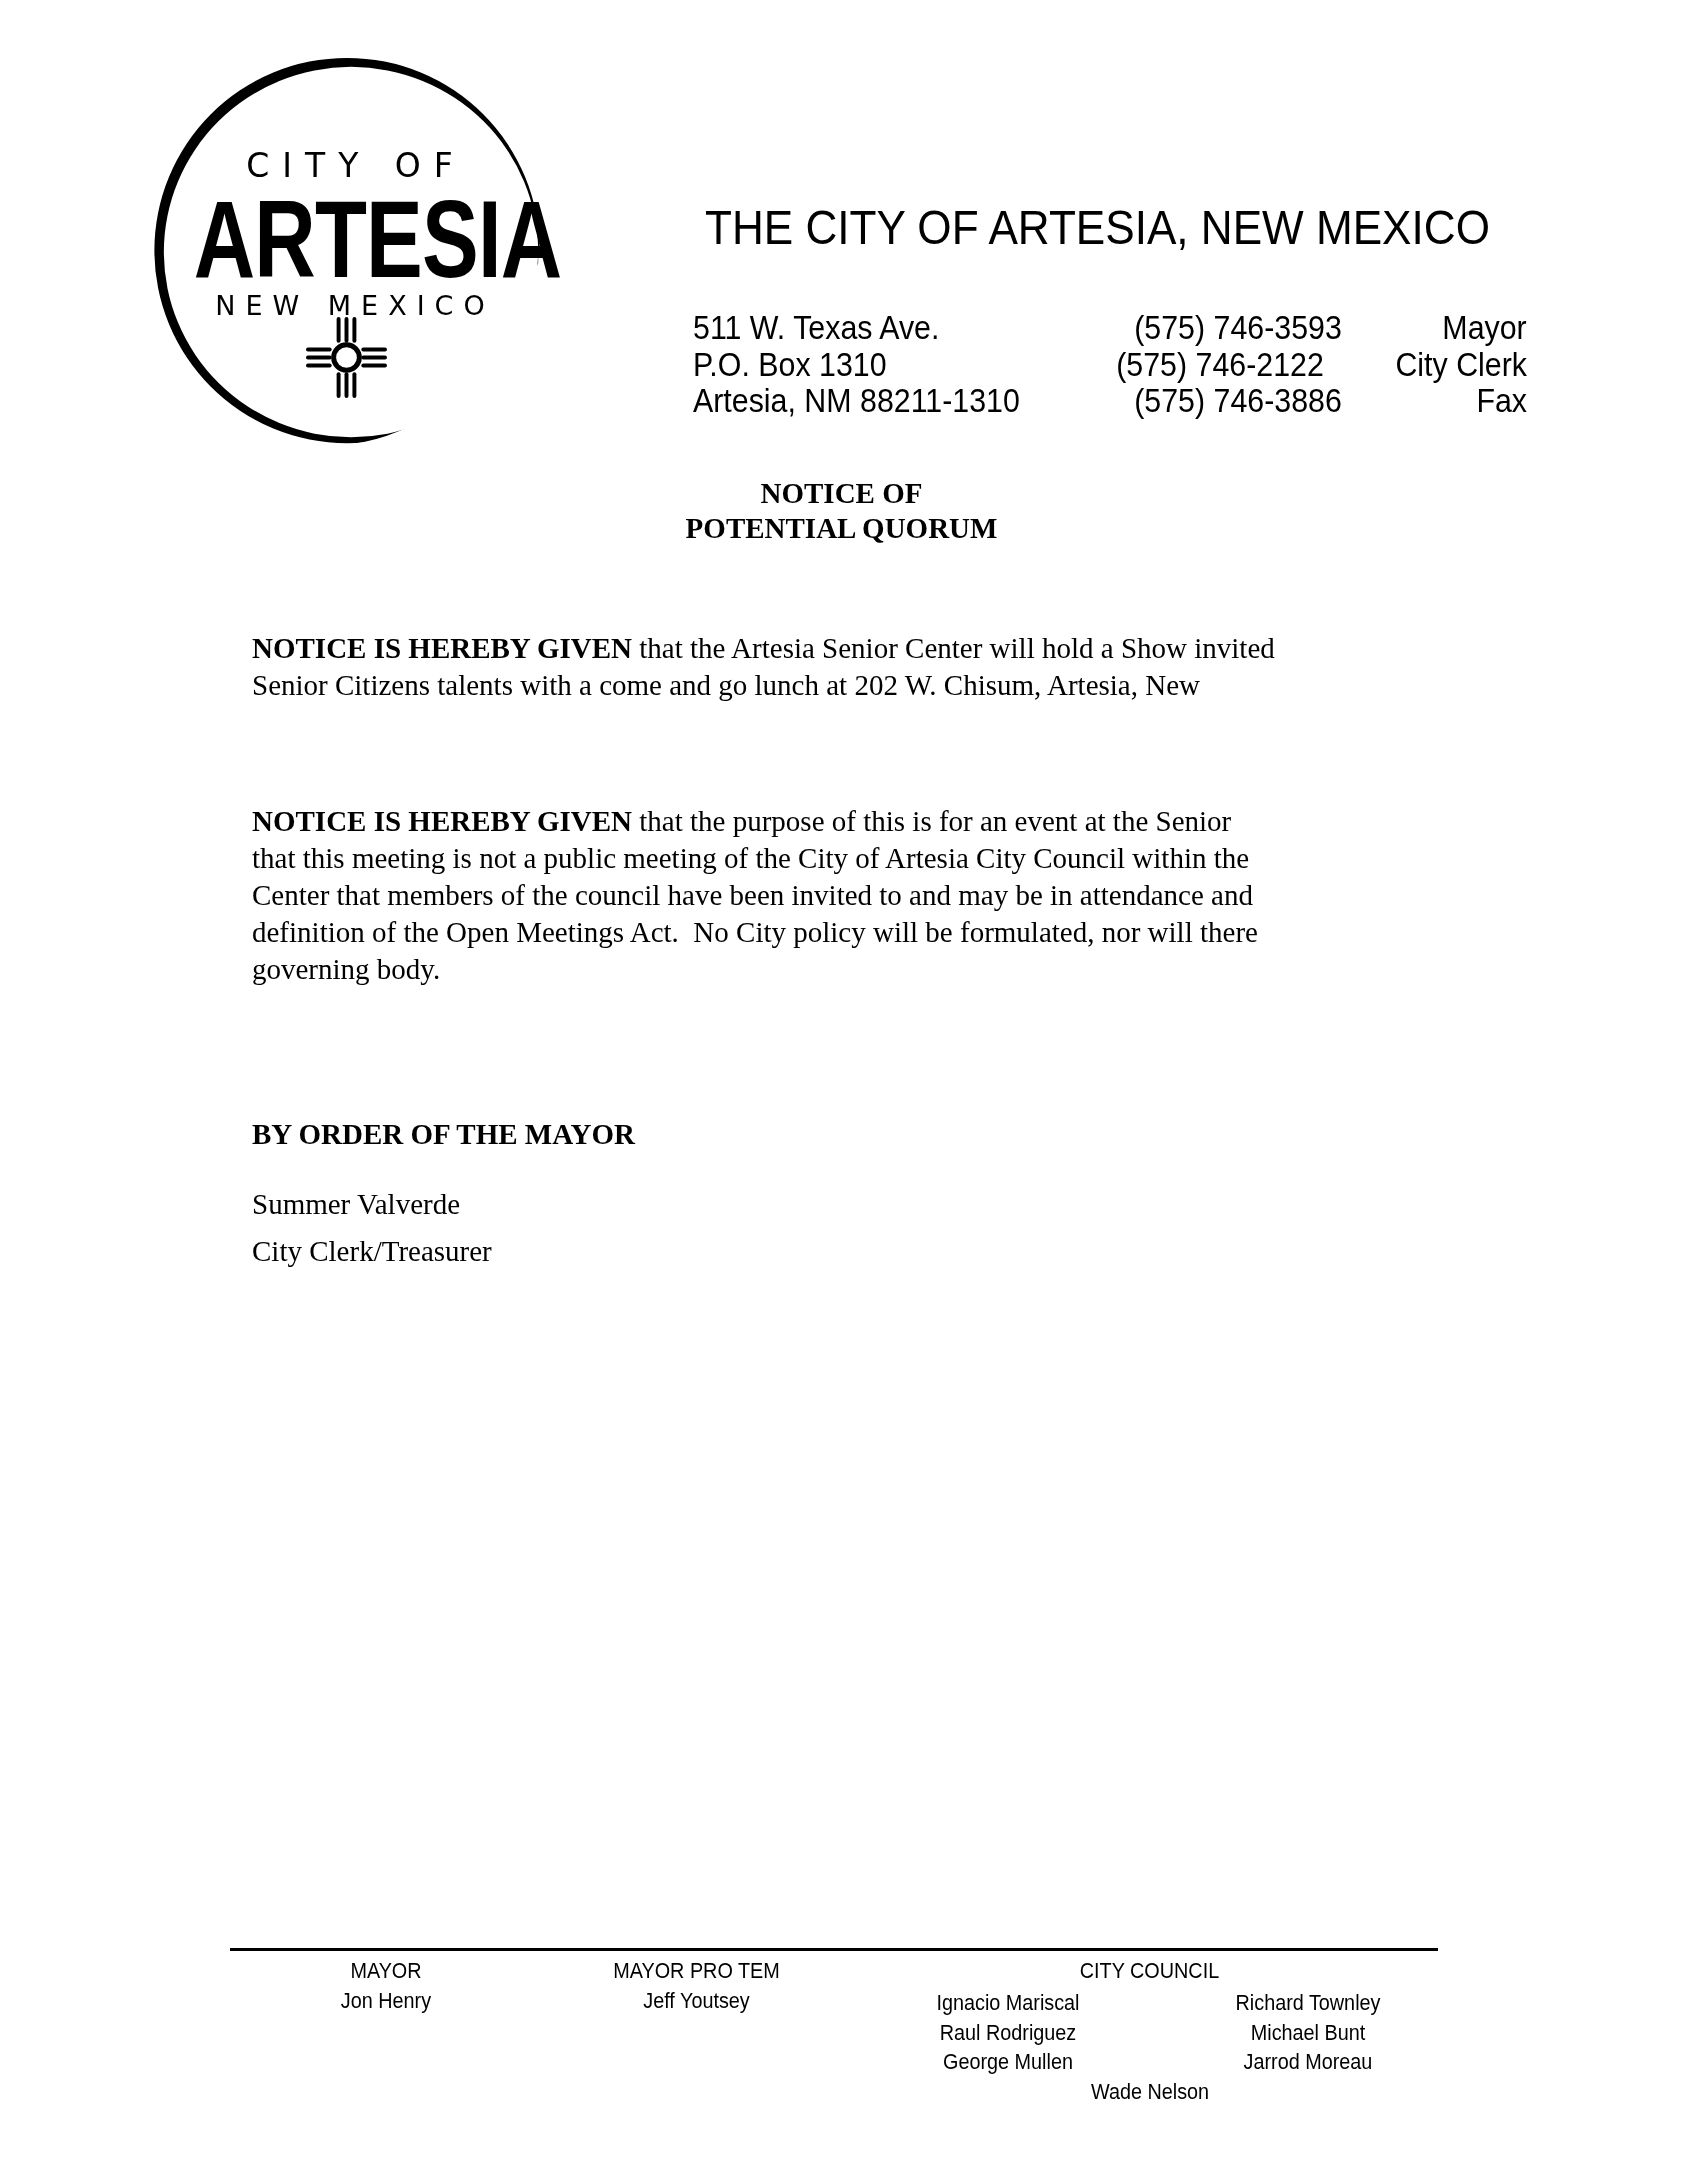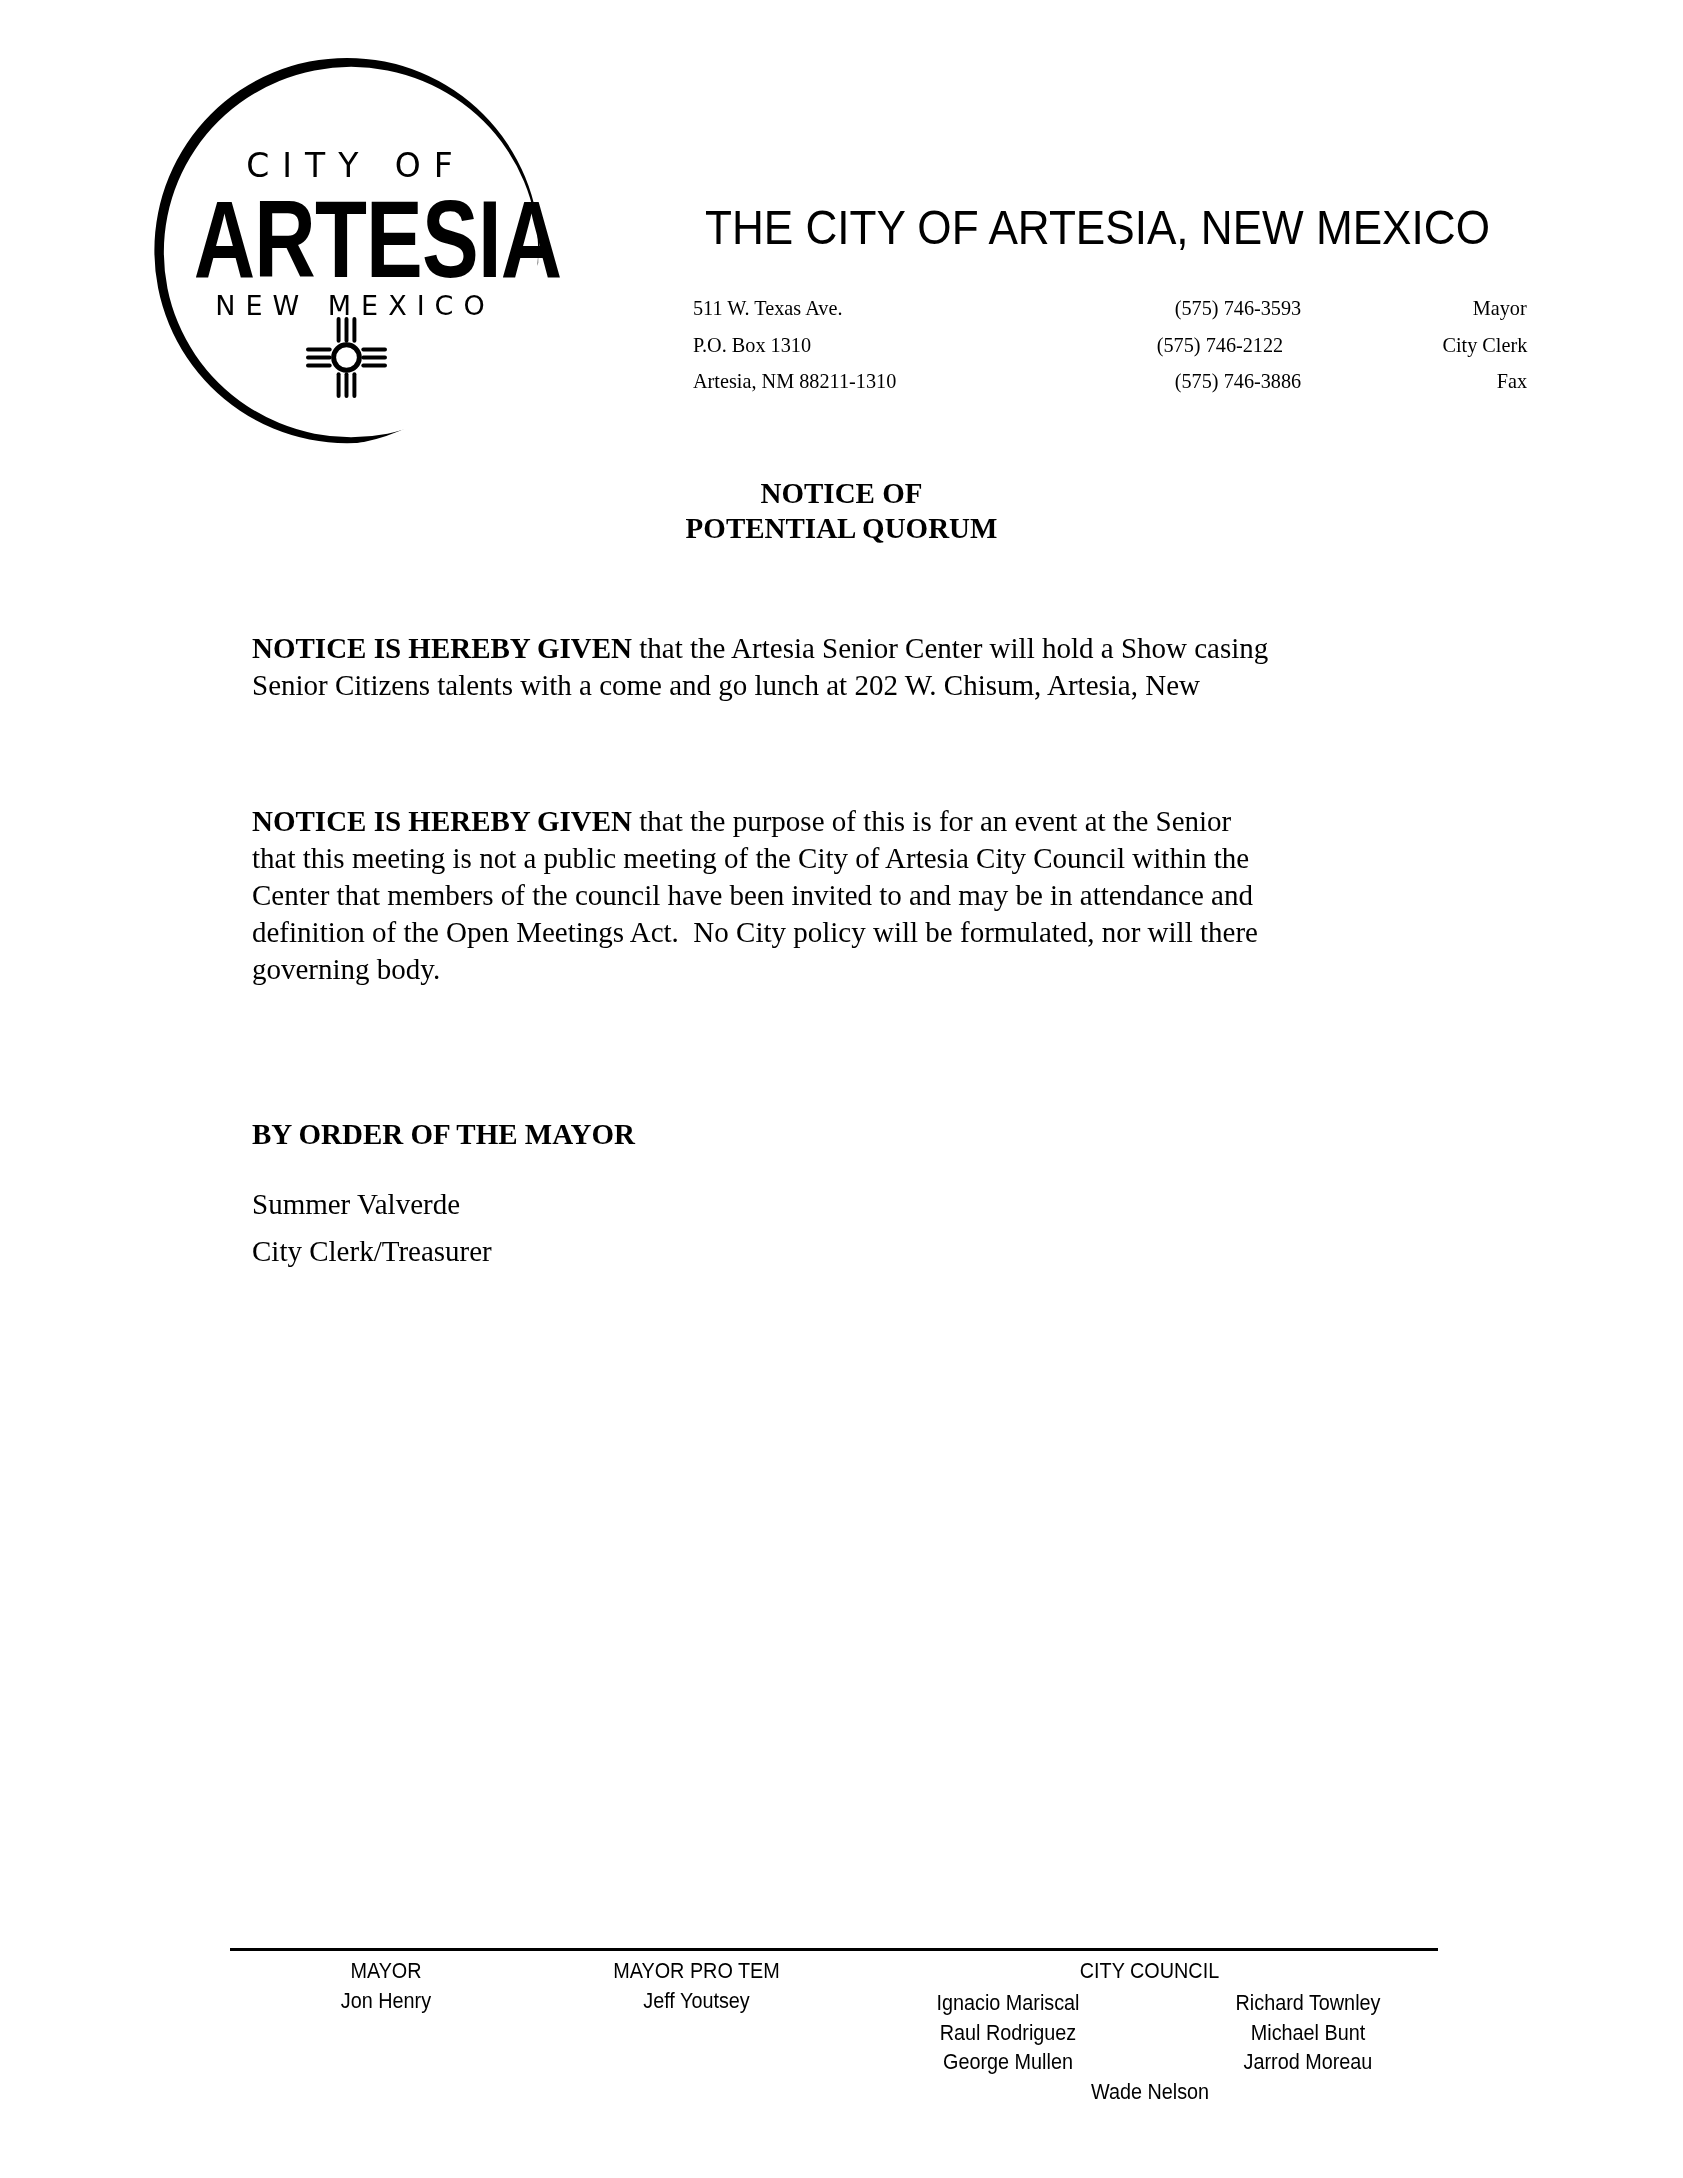--- a/index.html
+++ b/index.html
@@ -27,21 +27,21 @@
   }
 
   
   .hdr-title {
     left: 705px; top: 198px; width: 812px; white-space: nowrap;
     font-family: "Liberation Sans", sans-serif; font-size: 49px; line-height: 59px;
     transform: scaleX(0.9); transform-origin: left center;
   }
   .addr-row {
     position: absolute; left: 693px; width: 834px; height: 37px;
-    font-family: Liberation Serif, serif; font-size: 22px; line-height: 37px;
+    font-family: Liberation Sans, sans-serif; font-size: 33px; line-height: 37px; margin-top: 20px;
   }
   .addr-row .c1 { position: absolute; left: 0; white-space: nowrap; transform: scaleX(0.92); transform-origin: left center; }
   .addr-row .c2 { position: absolute; left: 426px; width: 238px; text-align: center; white-space: nowrap; transform: scaleX(0.92); }
   .addr-row .c3 { position: absolute; right: 0; text-align: right; white-space: nowrap; transform: scaleX(0.92); transform-origin: right center; }
 
   
   .serif { font-family: "Liberation Serif", serif; }
   .heading {
     left: 0; width: 1683px; text-align: center; font-weight: bold; font-size: 29px; line-height: 35px;
   }
@@ -111,21 +111,21 @@
 <div class="addr-row" style="top:362px;">
   <span class="c1">Artesia, NM 88211-1310</span>
   <span class="c2">(575) 746-3886</span>
   <span class="c3">Fax</span>
 </div>
 
 <div class="abs serif heading" style="top:476px;">NOTICE OF</div>
 <div class="abs serif heading" style="top:511px;">POTENTIAL QUORUM</div>
 
 <div class="abs serif para" style="top:630px;">
-  <div><b>NOTICE IS HEREBY GIVEN</b><span> that the Artesia Senior Center will hold a Show casing</span></div>
+  <div><b>NOTICE IS HEREBY GIVEN</b><span> that the Artesia Senior Center will hold a Show invited</span></div>
   <div>Senior Citizens talents with a come and go lunch at 202 W. Chisum, Artesia, New</div>
 </div>
 
 <div class="abs serif para" style="top:803px;">
   <div><b>NOTICE IS HEREBY GIVEN</b><span> that the purpose of this is for an event at the Senior</span></div>
   <div>that this meeting is not a public meeting of the City of Artesia City Council within the</div>
   <div>Center that members of the council have been invited to and may be in attendance and</div>
   <div style="white-space:pre;">definition of the Open Meetings Act.  No City policy will be formulated, nor will there</div>
   <div>governing body.</div>
 </div>

